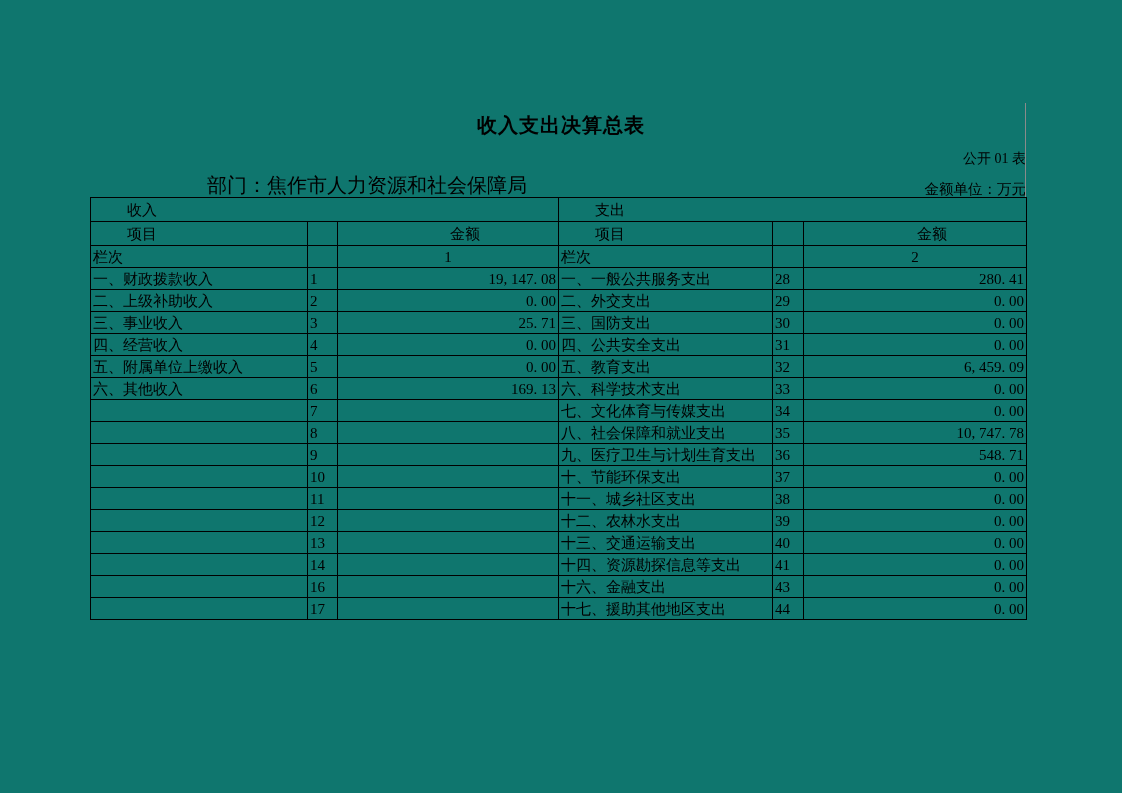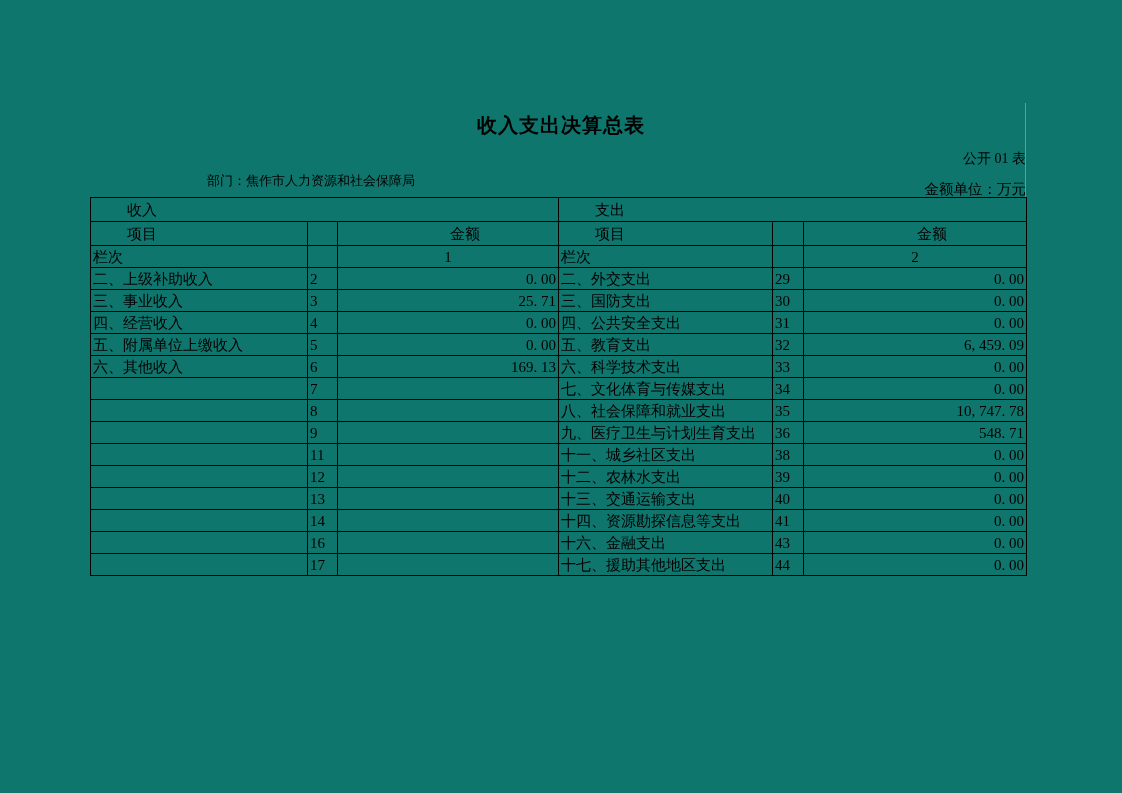--- a/index.html
+++ b/index.html
@@ -18,21 +18,21 @@
     text-align: center;
     font-family: "Liberation Sans", "DejaVu Sans", sans-serif;
     font-weight: bold; font-size: 20px; letter-spacing: 1px;
   }
   .sheet-label {
     position: absolute; top: 150px; left: 90px; width: 936px;
     text-align: right; font-size: 14px;
   }
   .department {
     position: absolute; top: 172px; left: 207px;
-    font-size: 13px;
+    font-size: 20px;
   }
   .unit {
     position: absolute; top: 172px; left: 90px; width: 936px;
     text-align: right; font-size: 14.5px; margin-top: 8px;
   }
   .page-edge {
     position: absolute; left: 1025px; top: 103px;
     width: 1px; height: 94px; background: #8a8a8a;
   }
 
@@ -90,20 +90,28 @@
       <tr class="r3">
         <td class="cell-item">栏次</td>
         <td class="cell-line"></td>
         <td class="cell-center">1</td>
         <td class="cell-item">栏次</td>
         <td class="cell-line"></td>
         <td class="cell-center">2</td>
       </tr>
     </thead>
     <tbody id="table-body">
+  <tr>
+    <td class="cell-item">一、财政拨款收入</td>
+    <td class="cell-line">1</td>
+    <td class="cell-amount">19, 147. 08</td>
+    <td class="cell-item">一、一般公共服务支出</td>
+    <td class="cell-line">28</td>
+    <td class="cell-amount">280. 41</td>
+  </tr>
 
   <tr>
     <td class="cell-item">二、上级补助收入</td>
     <td class="cell-line">2</td>
     <td class="cell-amount">0. 00</td>
     <td class="cell-item">二、外交支出</td>
     <td class="cell-line">29</td>
     <td class="cell-amount">0. 00</td>
   </tr>
 
@@ -163,20 +171,28 @@
 
   <tr>
     <td class="cell-item"></td>
     <td class="cell-line">9</td>
     <td class="cell-amount"></td>
     <td class="cell-item">九、医疗卫生与计划生育支出</td>
     <td class="cell-line">36</td>
     <td class="cell-amount">548. 71</td>
   </tr>
 
+  <tr>
+    <td class="cell-item"></td>
+    <td class="cell-line">10</td>
+    <td class="cell-amount"></td>
+    <td class="cell-item">十、节能环保支出</td>
+    <td class="cell-line">37</td>
+    <td class="cell-amount">0. 00</td>
+  </tr>
 
   <tr>
     <td class="cell-item"></td>
     <td class="cell-line">11</td>
     <td class="cell-amount"></td>
     <td class="cell-item">十一、城乡社区支出</td>
     <td class="cell-line">38</td>
     <td class="cell-amount">0. 00</td>
   </tr>
 

